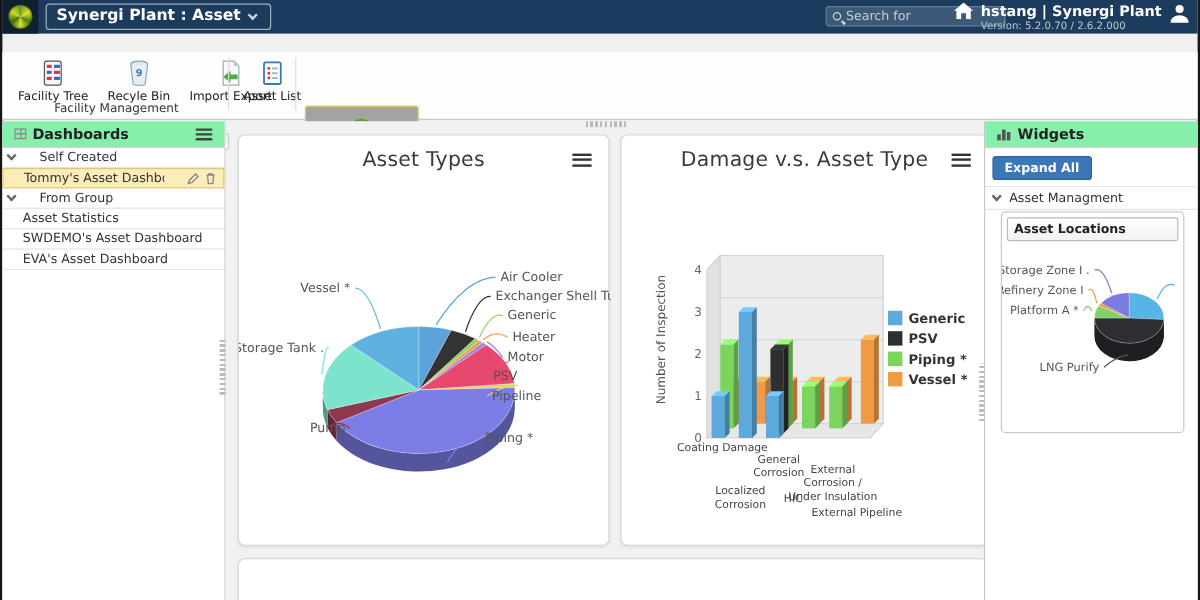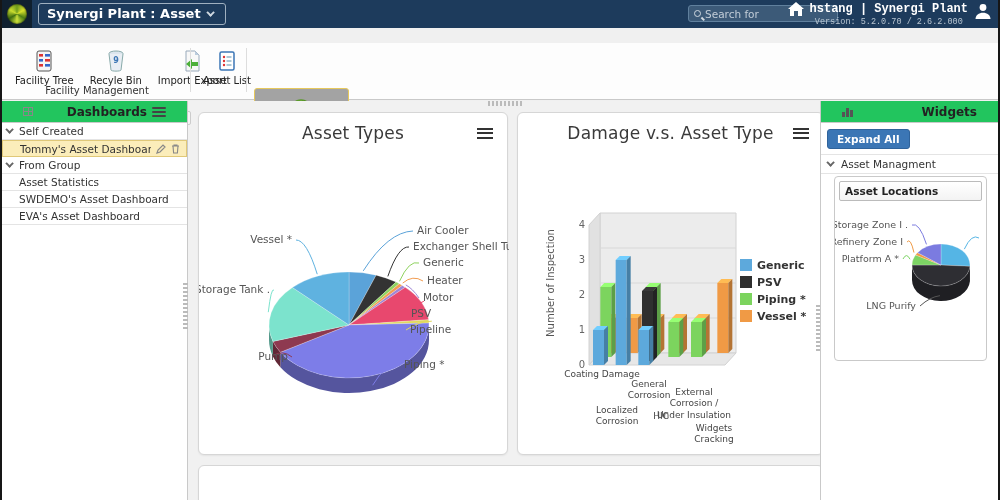--- a/index.html
+++ b/index.html
@@ -13,21 +13,21 @@
   .pinwheel { width:20px; height:20px; border-radius:50%; background:conic-gradient(#6f9c1c,#d9e22b,#4e7f15,#cde23a,#3f6e10,#c9dd2f,#6f9c1c); box-shadow:0 0 2px #000 inset; }
   .appmenu { margin-left:6px; border:1px solid #9fb0c0; border-radius:3px; color:#fff; font-size:13px; font-weight:bold; padding:2px 10px 3px 8px; display:flex; align-items:center; gap:8px; background:#1d3b5c; cursor:pointer; }
   .chev { width:6px; height:6px; border-left:2px solid #cfd8e0; border-bottom:2px solid #cfd8e0; transform:rotate(-45deg) translateY(-2px); display:inline-block; }
   .chev.dark { border-color:#666; }
   .searchbox { position:absolute; left:686px; top:5px; width:150px; height:17px; background:#3c5a78; border:1px solid #60809d; border-radius:3px; display:flex; align-items:center; padding:0 5px; gap:4px; }
   .mag { width:7px; height:7px; border:1.5px solid #cfd8e0; border-radius:50%; position:relative; flex:none; }
   .mag:after { content:""; position:absolute; width:4px; height:1.5px; background:#cfd8e0; transform:rotate(45deg); left:6px; top:7px; }
   .searchbox input { background:transparent; border:none; outline:none; color:#d7dfe6; font-size:10.5px; width:120px; font-family:inherit; }
   .searchbox input::placeholder { color:#c2cdd8; }
   .userarea { position:absolute; right:6px; top:2px; display:flex; align-items:flex-start; gap:6px; color:#fff; }
-  .usertext { text-align:center;font-family:Liberation Mono, monospace; }
+  .usertext { text-align:left; }
   .username { font-size:12px; font-weight:bold; white-space:nowrap; }
   .version { font-size:8.5px; color:#b9c6d2; margin-top:1px; }
   svg.wicon { display:block; }
 
   
   .tabrow { position:absolute; left:0; top:28px; right:0; height:15px; background:#2b4d72; display:flex; align-items:flex-end; padding-left:10px; }
   .tab { font-size:10px; font-weight:bold; color:#fff; padding:2px 12px 2px; cursor:pointer; }
   .tab.active { background:#fdfdfd; color:#222; border-radius:3px 3px 0 0; }
 
   
@@ -37,25 +37,25 @@
   .tbtn .ic { height:24px; display:flex; align-items:center; justify-content:center; }
   .tbtn.active { background:#a3a3a3; border-color:#e6c85c;margin-top:42px; }
   .grouplabel { position:absolute; left:30px; top:42px; width:130px; text-align:center; font-size:10px; color:#333; }
   .tsep { position:absolute; top:5px; width:1px; height:44px; background:#ddd; }
 
   
   .bodyrow { position:absolute; left:0; top:101px; right:0; bottom:0; }
 
   
   .sidebar { position:absolute; left:0; top:0; width:186px; bottom:0; background:#fff; border-right:1px solid #c9c9c9; }
-  .panelhead { height:22px; display:flex; align-items:center; gap:5px; padding:0 21px; border-bottom:1px solid #c9c9c9; background:#22c55e;text-align:right; }
+  .panelhead { height:22px; display:flex; align-items:center; gap:5px; padding:0 10px; border-bottom:1px solid #c9c9c9; background:#86efac; }
   .panelhead .ttl { font-size:12px; font-weight:bold; color:#222; flex:1; }
   .burger { width:14px; cursor:pointer; }
   .burger i { display:block; height:2px; background:#444; margin:2px 0; border-radius:1px; }
-  .srow { display:flex; align-items:center; gap:5px; height:17px; padding:0 6px; border-bottom:1px solid #e4e4e4; font-size:10.5px; color:#333; cursor:pointer; }
+  .srow { display:flex; align-items:center; gap:19px; height:17px; padding:0 6px; border-bottom:1px solid #e4e4e4; font-size:10.5px; color:#333; cursor:pointer; }
   .srow .lbl { flex:1; white-space:nowrap; overflow:hidden; }
   .srow.item { padding-left:17px; }
   .srow.sel { background:#fbedba; border:1px solid #e0c878; padding-left:17px; }
   .rowicons { display:flex; gap:5px; align-items:center; }
   .gridicon { width:10px; height:9px; border:1px solid #888; position:relative; flex:none; }
   .gridicon:before { content:""; position:absolute; left:0; right:0; top:3px; height:1px; background:#888; }
   .gridicon:after { content:""; position:absolute; top:0; bottom:0; left:4px; width:1px; background:#888; }
 
   
   .main { position:absolute; left:186px; top:0; width:636px; bottom:0; background:#f1f1f1; overflow:hidden; }
@@ -343,21 +343,21 @@
             <text x="239" y="190" font-size="11" font-weight="bold" fill="#333">Piping *</text>
             <rect x="222" y="197" width="12" height="12" fill="#f09a45"></rect>
             <text x="239" y="207" font-size="11" font-weight="bold" fill="#333">Vessel *</text>
           </svg>
         <div class="xlabels" id="bar1-xlabels">
             <div style="left: 84px; top: 256px;">Coating Damage</div>
             <div style="left: 99px; top: 292px;">Localized Corrosion</div>
             <div style="left: 131px; top: 266px;">General Corrosion</div>
             <div style="left: 143px; top: 298px;">HIC</div>
             <div style="left: 176px; top: 274px;">External Corrosion / Under Insulation</div>
-            <div style="left: 196px; top: 310px;">Widgets Cracking</div>
+            <div style="left: 196px; top: 310px;">External Pipeline</div>
           </div>
         <div class="cardtitle" id="t-bar1">Damage v.s. Asset Type</div>
         <div class="cardmenu">
             <i></i>
             <i></i>
             <i></i>
           </div>
       </div>
 
       <div class="card" style="left:10px;top:364px;width:626px;height:60px"></div>

